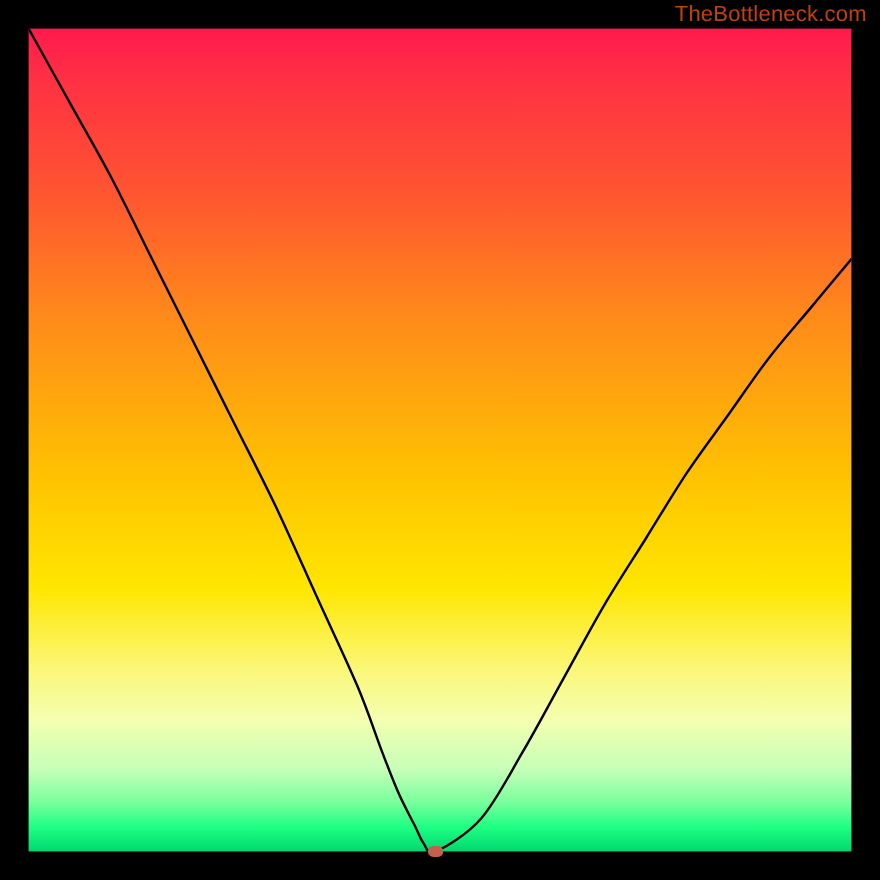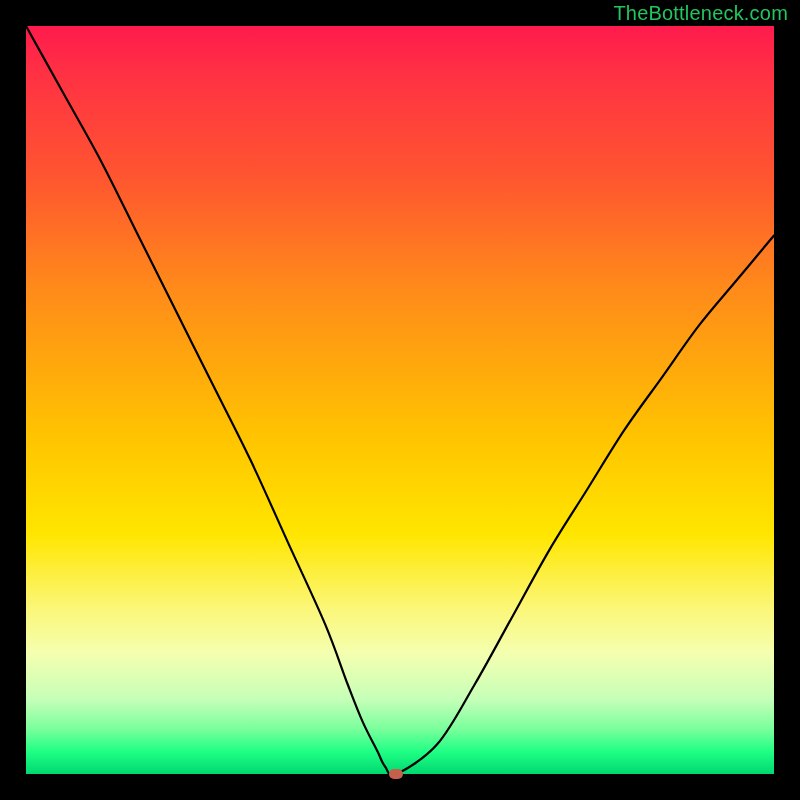--- a/index.html
+++ b/index.html
@@ -52,21 +52,21 @@
     width: 14px;
     height: 10px;
     border-radius: 5px;
     background: #c4604b;
     transform: translate(-50%, -50%);
   }
   .watermark {
     position: absolute;
     top: 2px;
     right: 12px;
-    color: #22c55e;
+    color: #c2410c;
     font-family: Arial, Helvetica, sans-serif;
     font-size: 20px;
     letter-spacing: 0.2px;
   }
 </style>
 </head>
 <body>
 
 <div class="outer">
   <div class="watermark">TheBottleneck.com</div>

